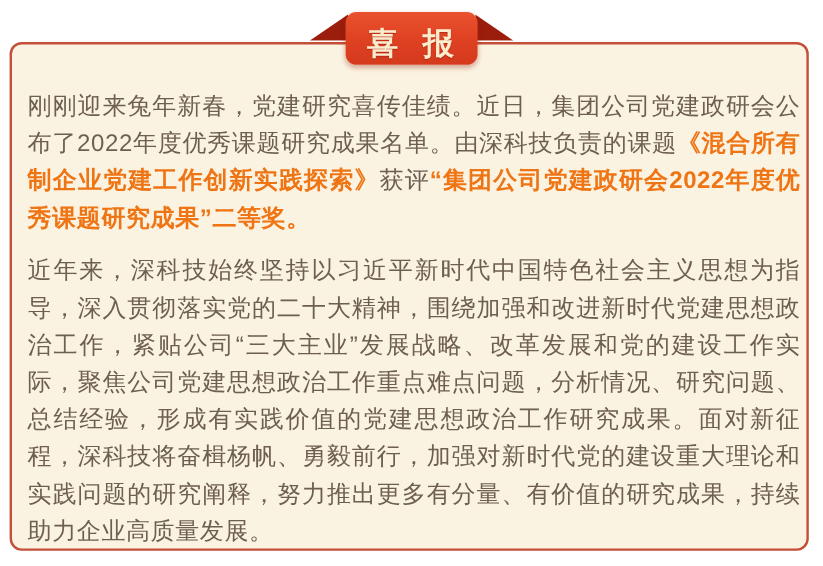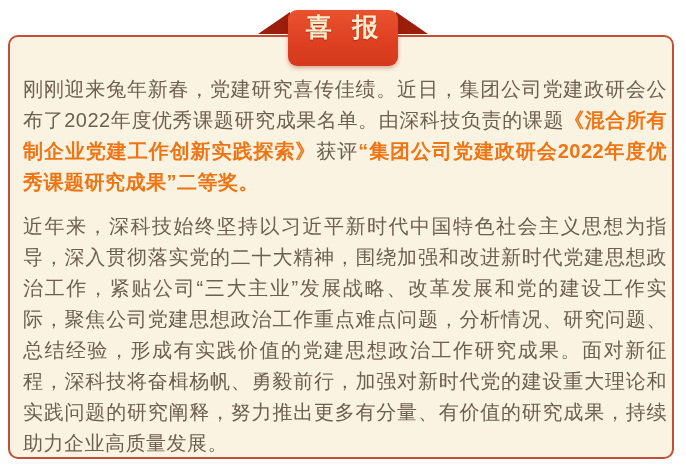--- a/index.html
+++ b/index.html
@@ -54,25 +54,25 @@
     clip-path:polygon(100% 0, 0 100%, 100% 100%);
   }
   .fold.right{
     right:0;
     clip-path:polygon(0 0, 100% 100%, 0 100%);
   }
   .banner-box{
     position:absolute;
     left:50%;top:10px;
     transform:translateX(-50%);
-    width:110px;height:56px;
+    width:110px;height:44px;
     background:linear-gradient(180deg,#e9522e 0%,#dd3f21 60%,#d53a1d 100%);
     border-radius:9px;
     box-shadow:0 2px 4px rgba(140,30,10,0.35);
-    display:flex;align-items:flex-start;justify-content:center;
+    display:flex;align-items:flex-end;justify-content:center;
   }
   .banner-title{
     color:#fcecce;
     font-size:26px;
     font-weight:bold;
     letter-spacing:2px;
     text-shadow:0 1px 1px rgba(120,20,5,0.45);
     white-space:pre;
   }
 </style>

